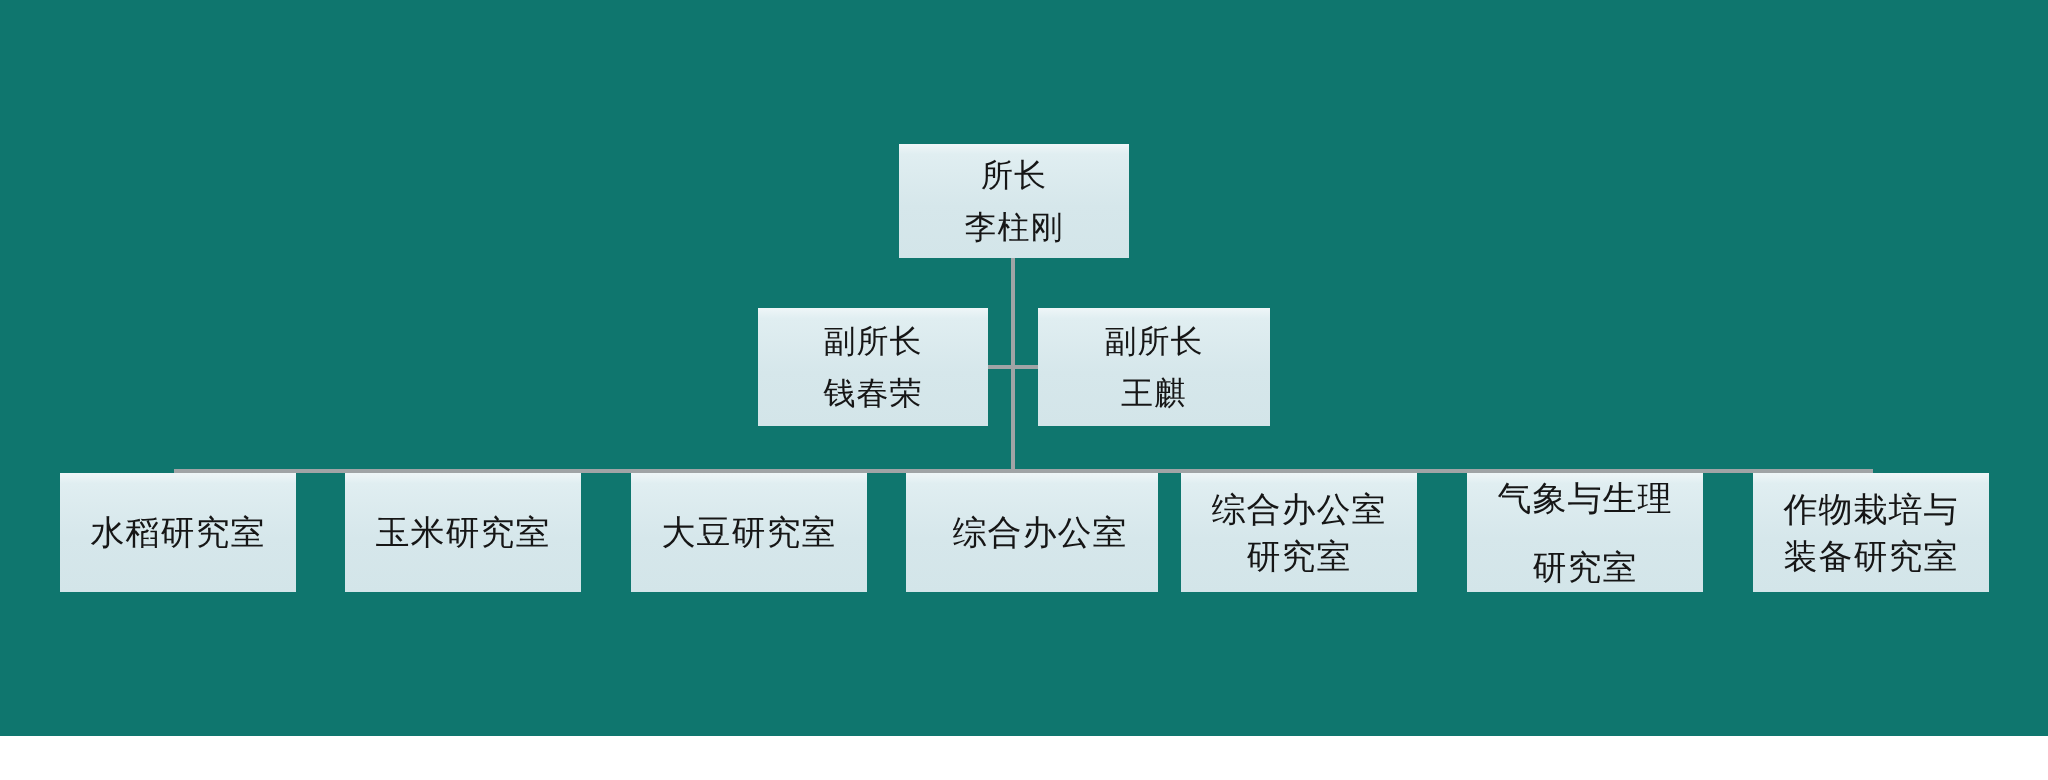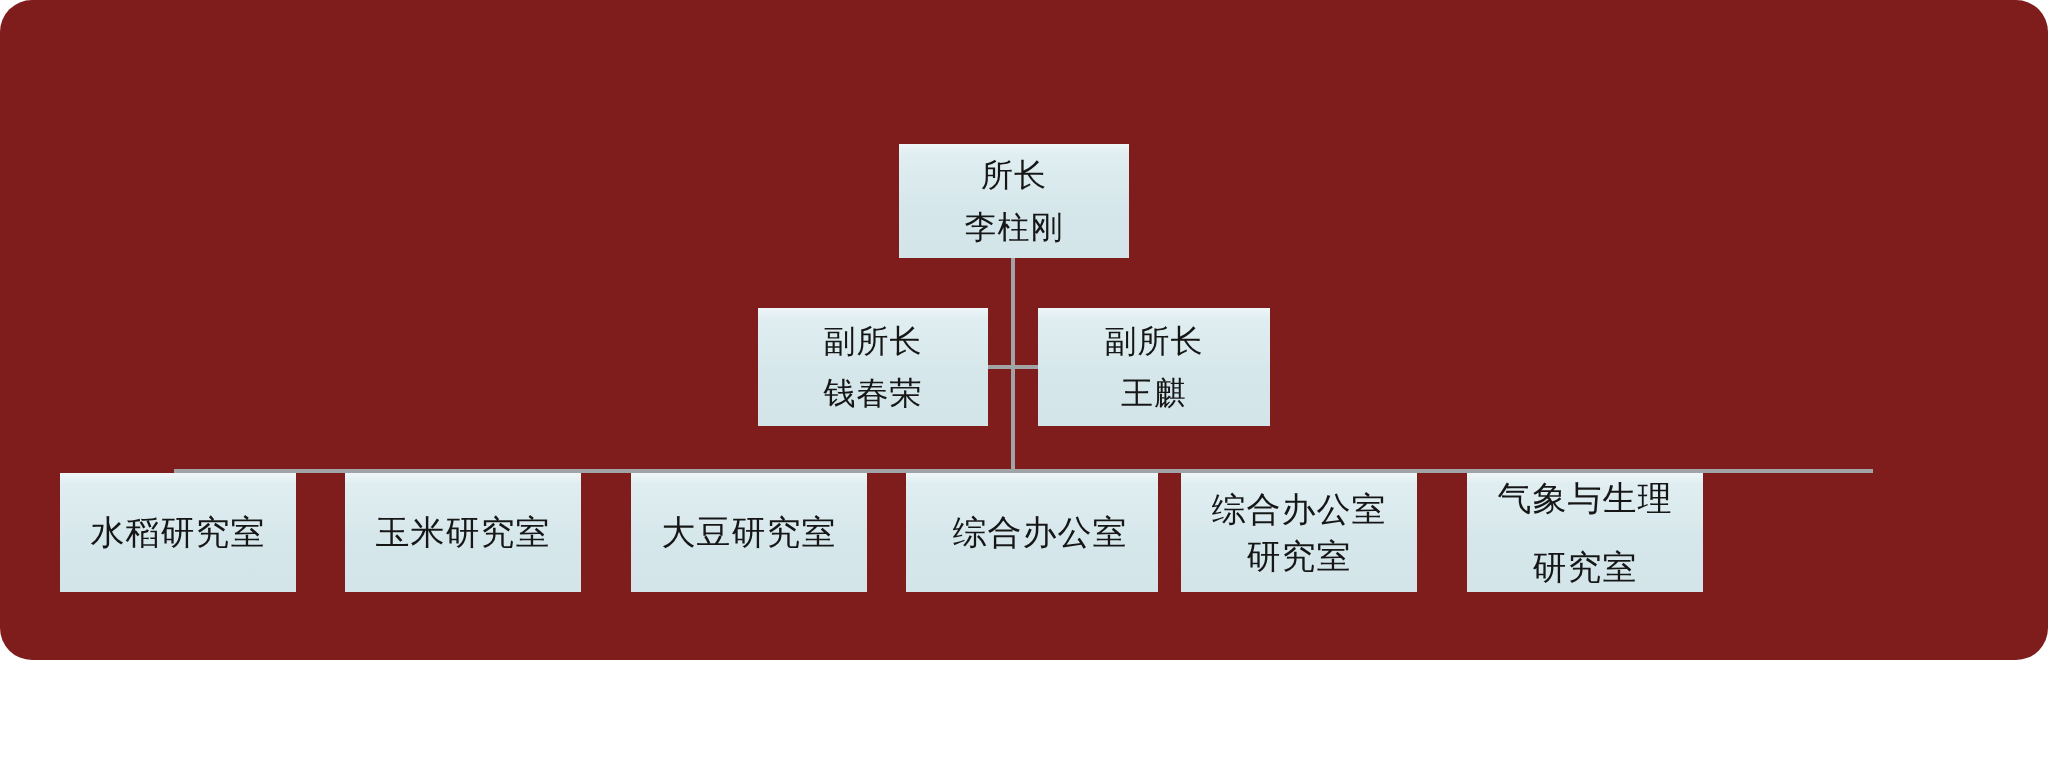--- a/index.html
+++ b/index.html
@@ -3,26 +3,25 @@
 <meta charset="utf-8">
 <style>
   html, body {
     margin: 0;
     padding: 0;
     background: #ffffff;
   }
   .canvas {
     position: relative;
     width: 2048px;
-    height: 660px;
-    background: #7f1d1d;
+    height: 736px;
+    background: #0f766e;
     font-family: "Liberation Serif", "DejaVu Serif", serif;
     color: #161616;
     overflow: hidden;
-    border-radius: 32px;
   }
   .node {
     position: absolute;
     background: linear-gradient(180deg, #eff6f8 0%, #e0eef1 9%, #d6e7eb 55%, #d3e5e9 100%);
     display: flex;
     flex-direction: column;
     justify-content: space-evenly;
     align-items: center;
     text-align: center;
     letter-spacing: 1px;
@@ -117,14 +116,18 @@
     <div class="line"></div>
   </div>
   <div class="node dept dept-4">
     <div class="line">综合办公室</div>
     <div class="line">研究室</div>
   </div>
   <div class="node dept dept-5">
     <div class="line">气象与生理</div>
     <div class="line">研究室</div>
   </div>
+  <div class="node dept dept-6">
+    <div class="line">作物栽培与</div>
+    <div class="line">装备研究室</div>
+  </div>
 
 </div>
 
 </body></html>

